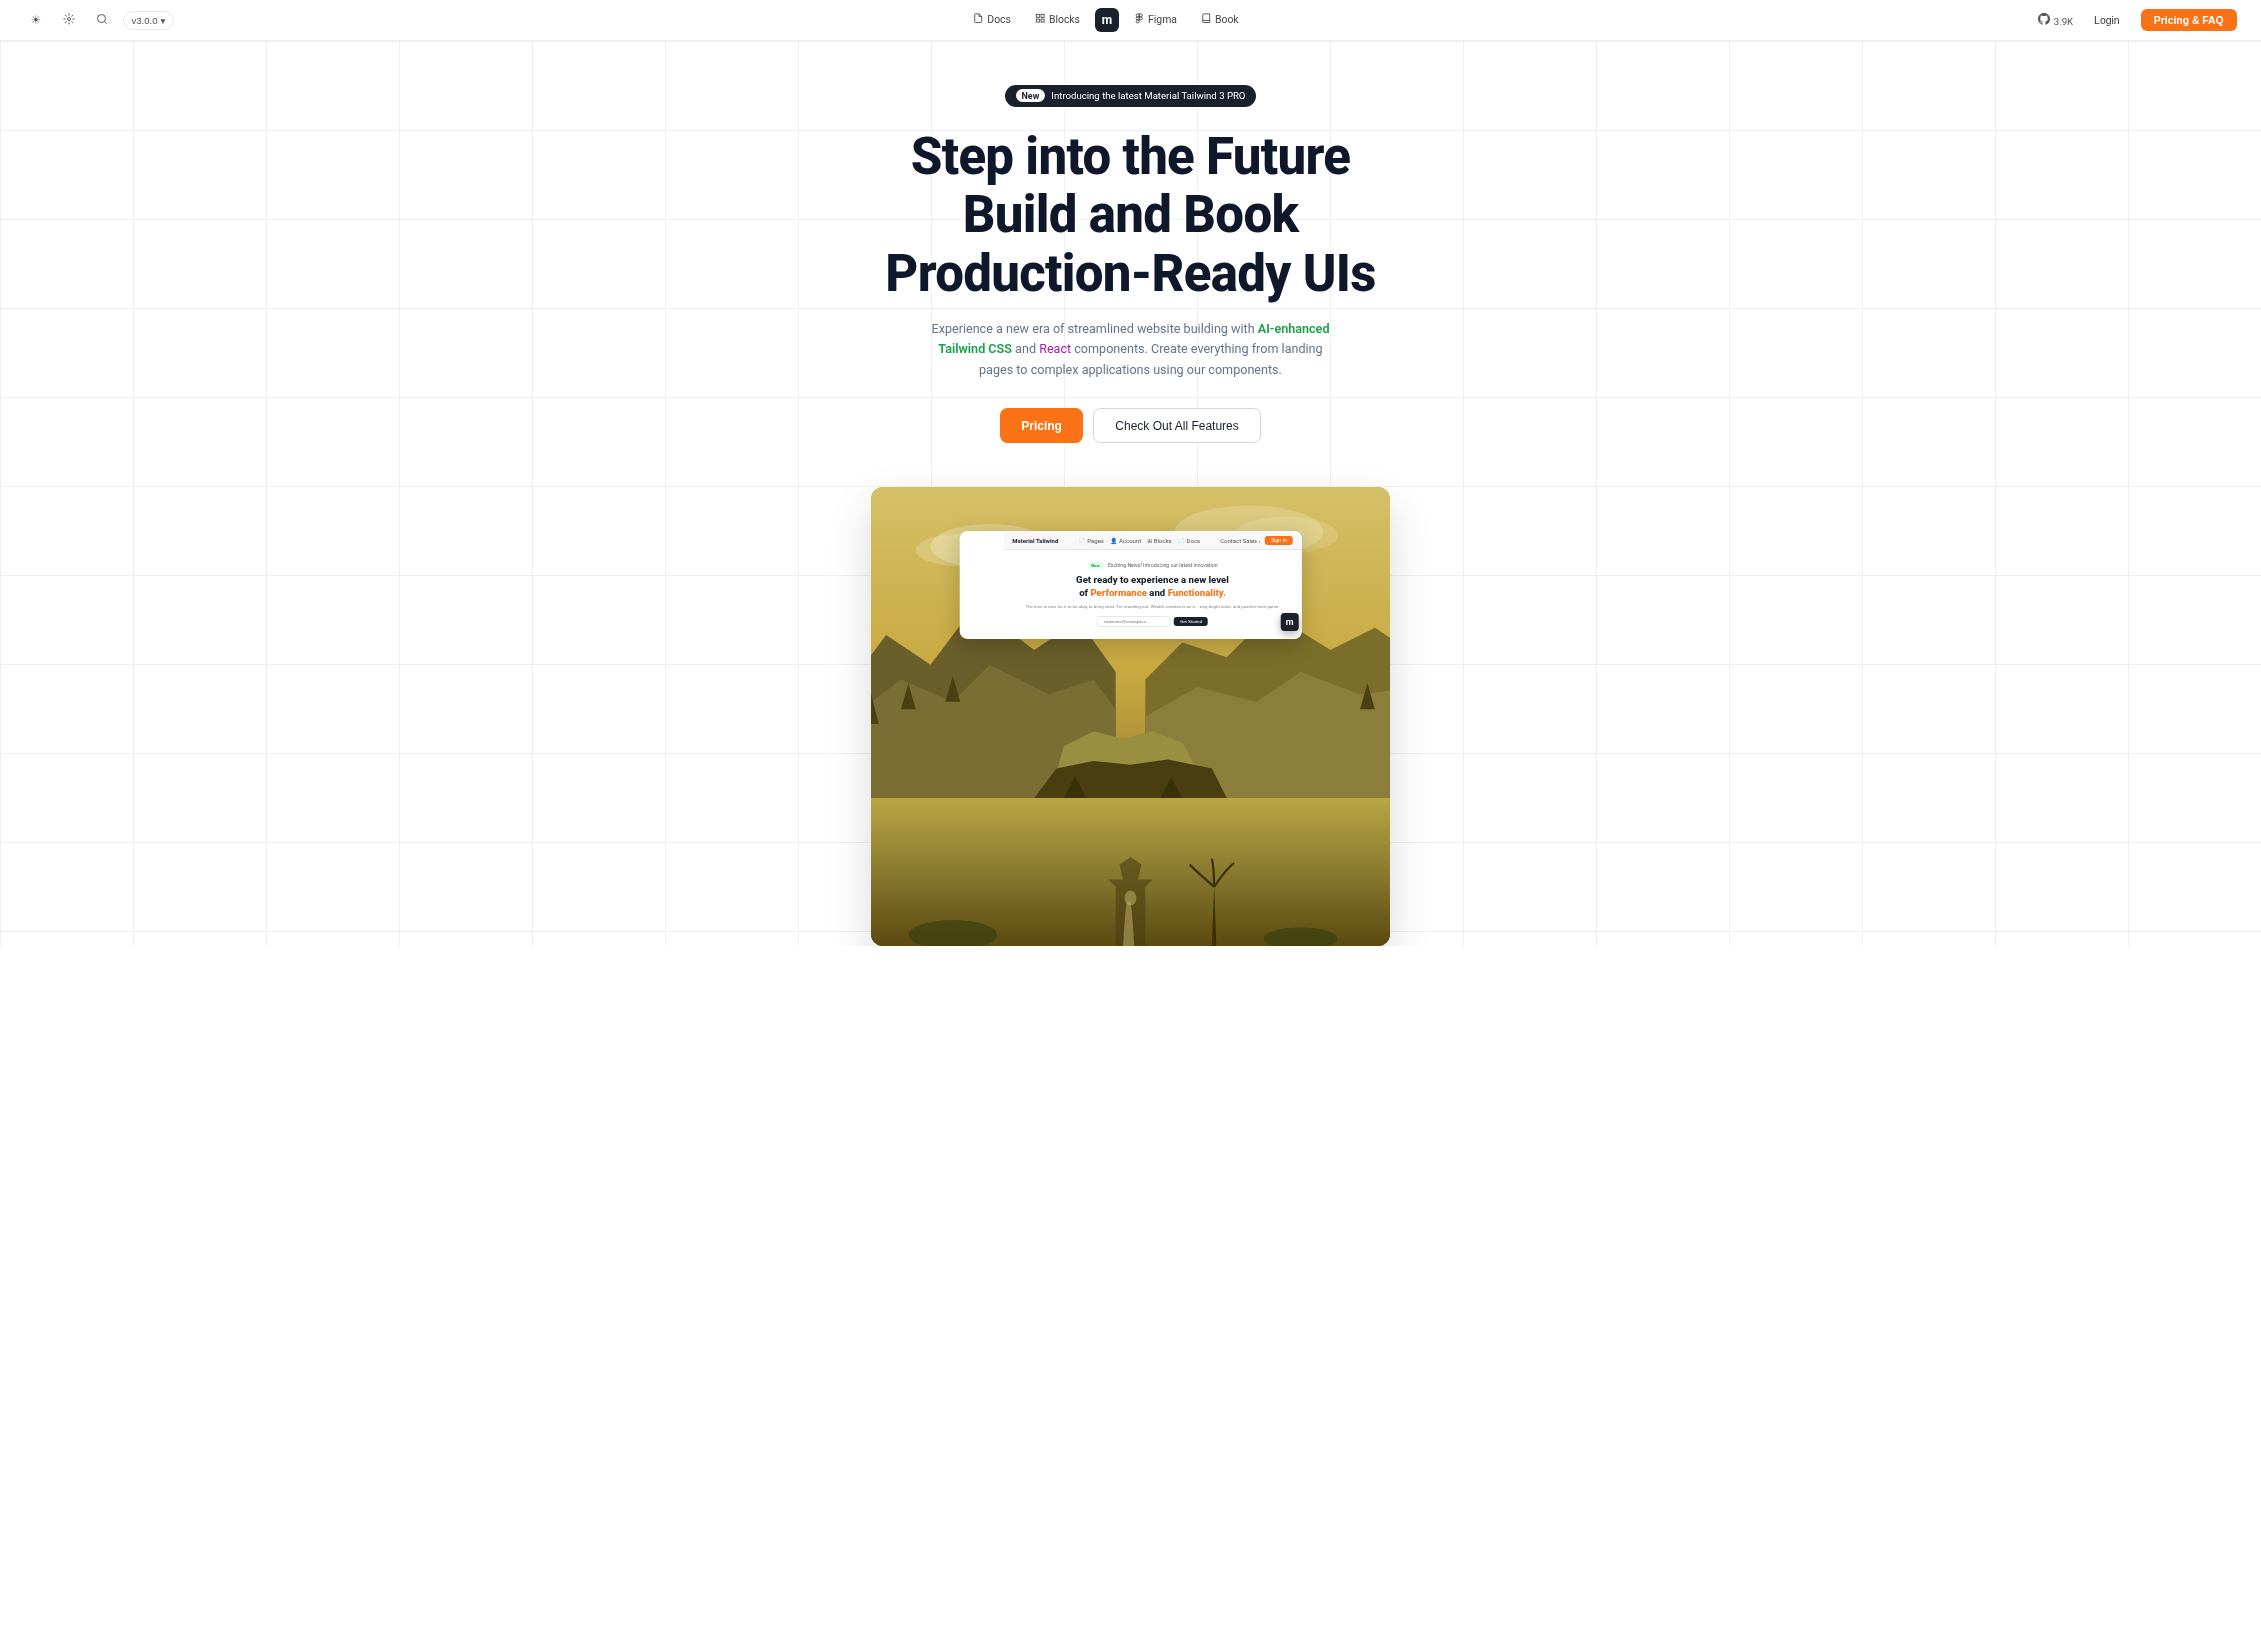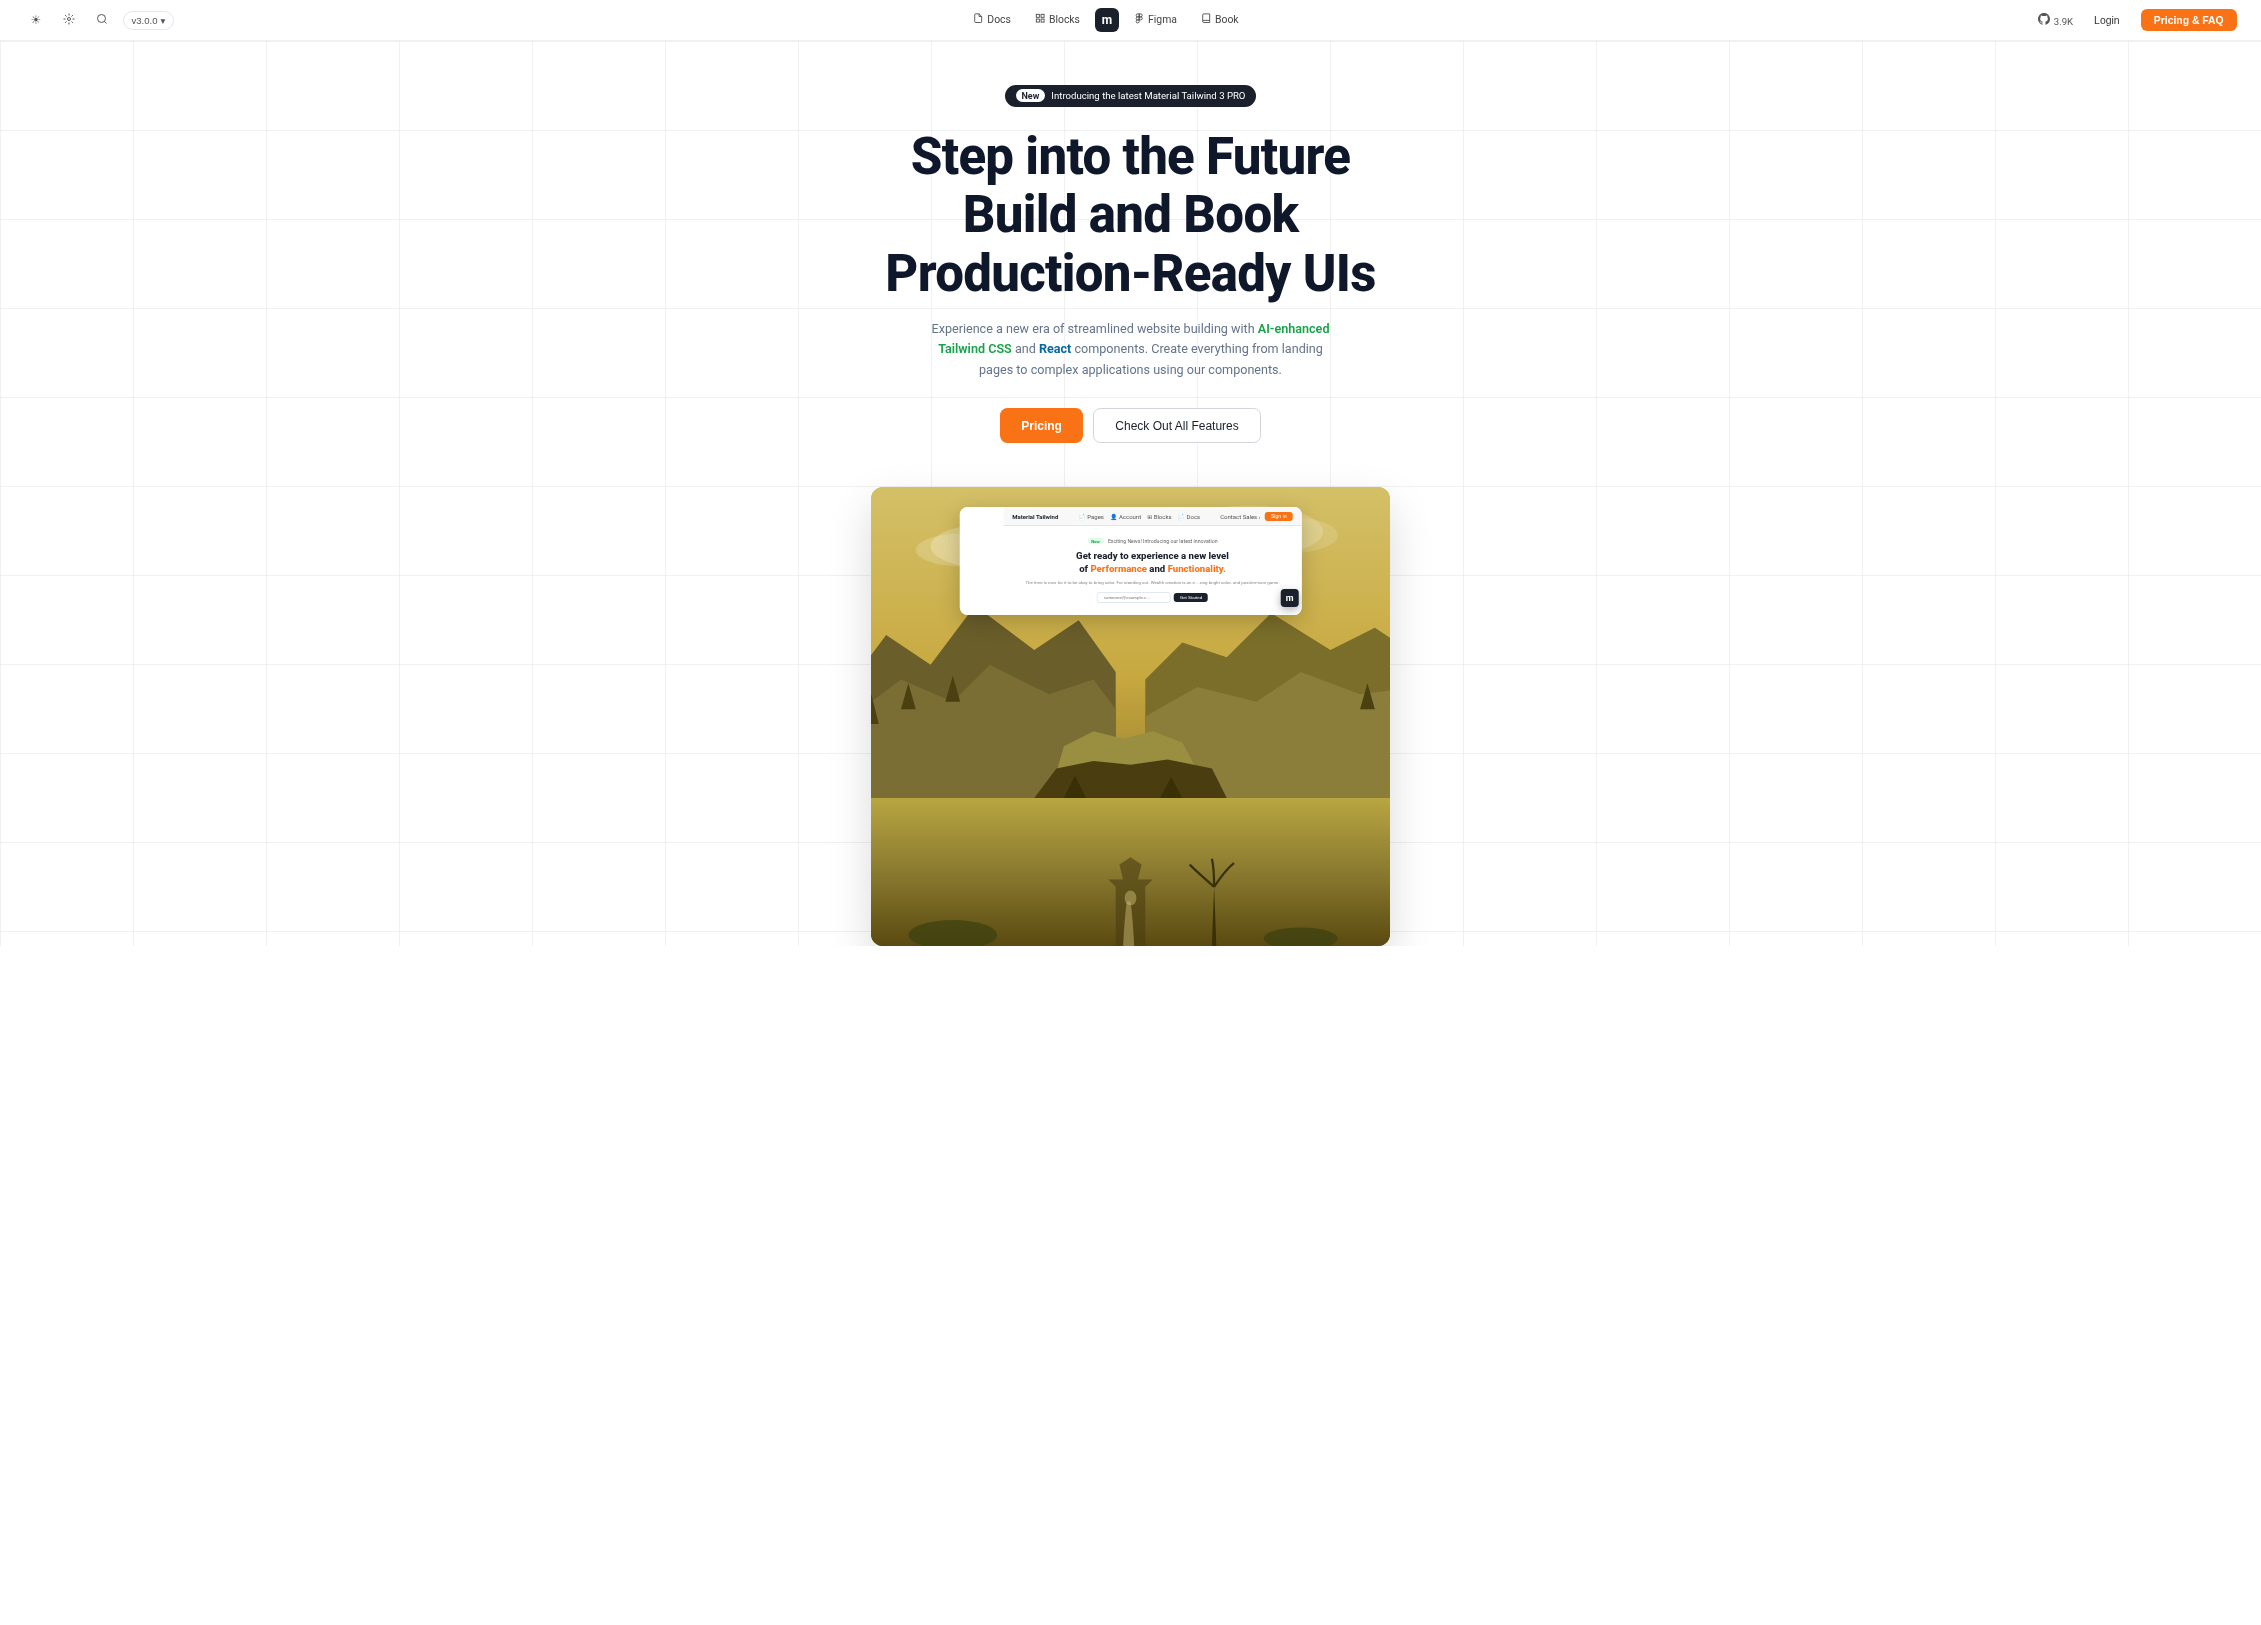--- a/index.html
+++ b/index.html
@@ -192,22 +192,22 @@
       color: #64748b;
       line-height: 1.65;
       max-width: 415px;
       margin-bottom: 27px;
     }
     .hero-desc .highlight-green {
       color: #16a34a;
       font-weight: 600;
     }
     .hero-desc .highlight-react {
-      color: #0369a1;
-      font-weight: 700;
+      color: #a21caf;
+      font-weight: 400;
     }
 
     
     .cta-row {
       display: flex;
       gap: 10.4px;
       margin-bottom: 44px;
       justify-content: flex-end;
     }
     .btn-cta-primary {
@@ -256,21 +256,21 @@
       position: absolute;
       bottom: 0;
       left: 0;
       width: 100%;
       height: 100%;
     }
 
     
     .browser-mockup {
       position: absolute;
-      top: 20px;
+      top: 44px;
       left: 50%;
       transform: translateX(-50%);
       width: 66%;
       background: #fff;
       border-radius: 7.4px;
       box-shadow: 0 6px 22px rgba(0,0,0,0.2);
       overflow: hidden;
       padding-left: 44px;
     }
     .browser-bar {

